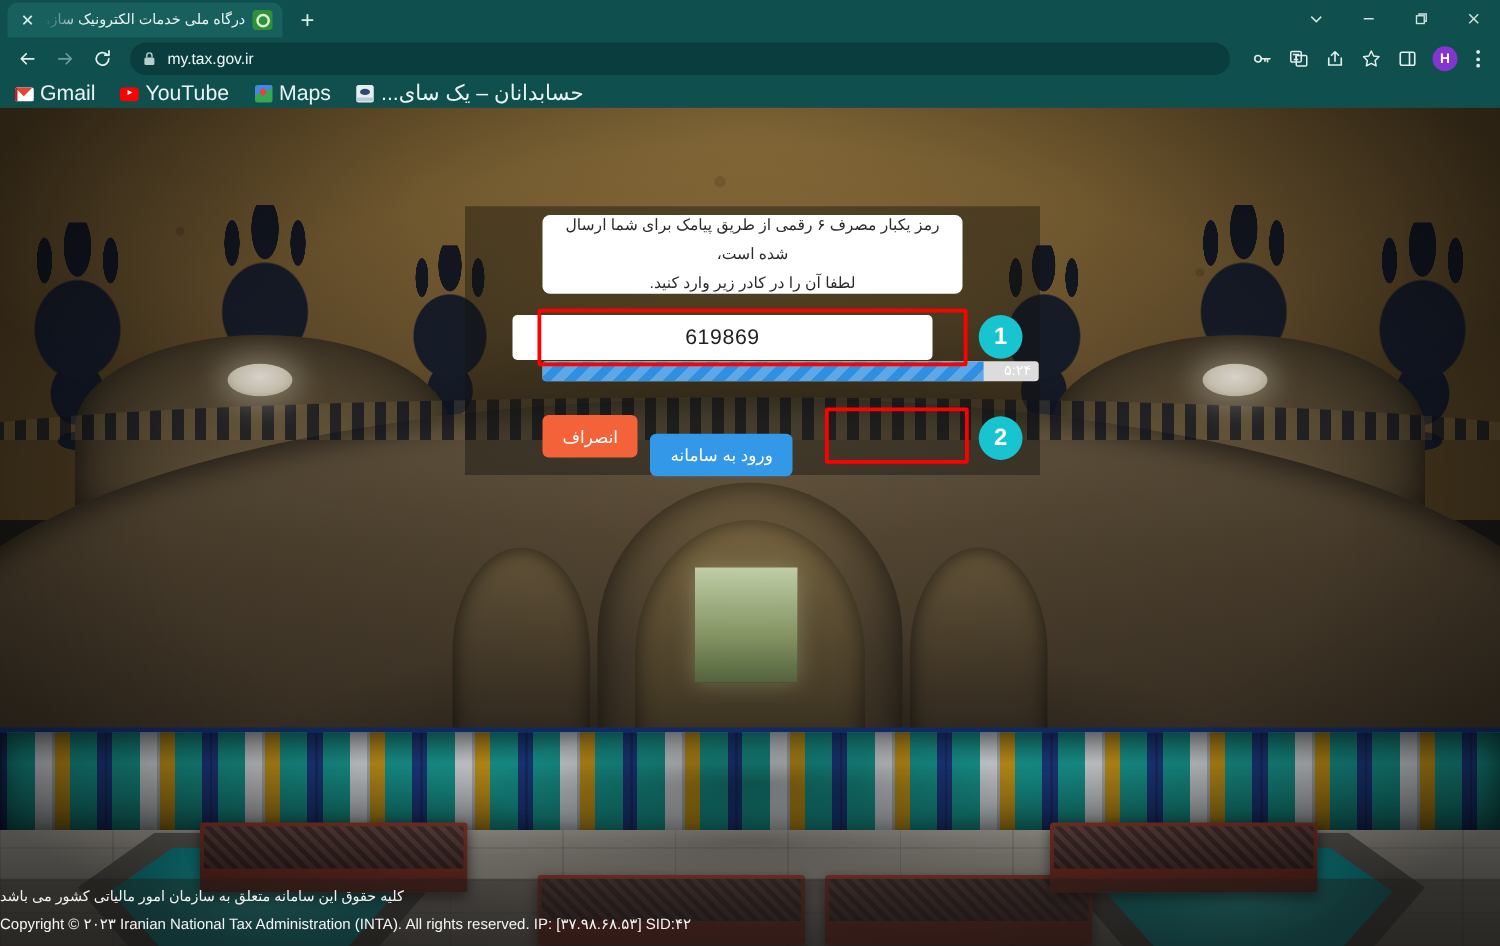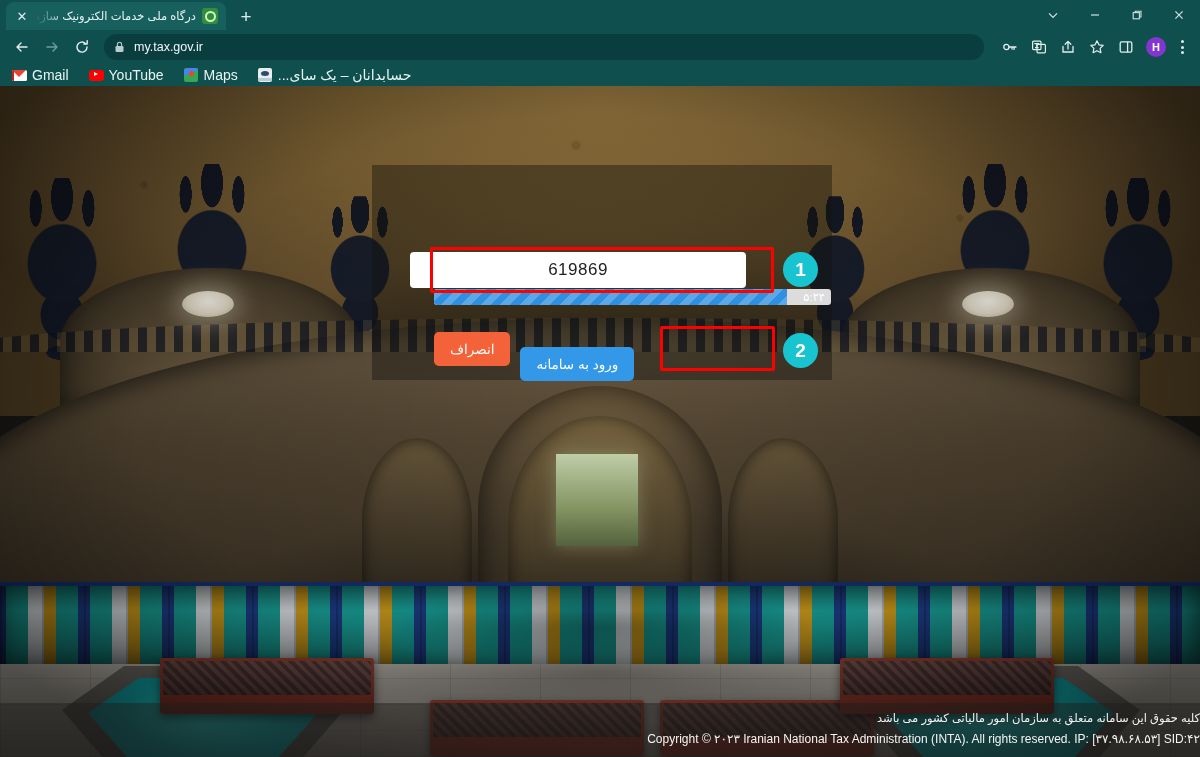--- a/index.html
+++ b/index.html
@@ -122,21 +122,21 @@
     display: flex; flex-direction: column; align-items: center;
     justify-content: center; gap: 2.5px; }
   .kebab i { width: 3px; height: 3px; border-radius: 50%; background: #dfeceb; display:block; }
 
   
   .bookmarks {
     height: 22px; display: flex; align-items: center;
     padding: 0 10px; gap: 16px;
   }
   .bm { display: flex; align-items: center; gap: 5px; height: 20px; padding: 0 2px; }
-  .bm-label { font-size: 14px; color: #e8f4f3; white-space: nowrap; }
+  .bm-label { font-size: 17px; color: #e8f4f3; white-space: nowrap; }
   .bm-label.rtl { direction: rtl; }
   .bm-ico { width: 15px; height: 15px; flex: 0 0 15px; display:flex; align-items:center; justify-content:center;}
   .ico-gmail { width:15px;height:11px;background:#fff;border-radius:1.5px;position:relative;overflow:hidden; }
   .ico-gmail::before{content:"";position:absolute;left:0;top:0;width:0;height:0;
     border-left:7.5px solid transparent;border-right:7.5px solid transparent;border-top:7px solid #ea4335;}
   .ico-gmail::after{content:"";position:absolute;left:0;top:0;bottom:0;width:2px;background:#c5221f;}
   .ico-yt { width:15px;height:11px;background:#ff0000;border-radius:3px;position:relative; }
   .ico-yt::after{content:"";position:absolute;left:5.5px;top:2.7px;width:0;height:0;
     border-top:2.8px solid transparent;border-bottom:2.8px solid transparent;border-left:4.6px solid #fff;}
   .ico-maps { width:14px;height:14px;position:relative;border-radius:2px;overflow:hidden;background:#34a853; }
@@ -430,21 +430,21 @@
     display: flex; align-items: center; justify-content: center;
     z-index: 21;
   }
   .anno-num.n1 { left: 783px; top: 166px; }
   .anno-num.n2 { left: 783px; top: 247px; }
 
   
   .site-footer {
     position: absolute; left: 0; bottom: 0;
     width: 1200px; padding: 6px 0 8px;
-    text-align: right;
+    text-align: left;
     background: rgba(30,28,26,.45);
     z-index: 15;
   }
   .footer-fa {
     direction: rtl; font-size: 11.5px; color: #f2f2f2;
     line-height: 1.7;
   }
   .footer-en {
     font-size: 12px; color: #f4f4f4; line-height: 1.7;
   }
@@ -623,20 +623,24 @@
       <div class="bench b1"></div>
       <div class="bench b2"></div>
       <div class="bench b3"></div>
       <div class="bench b4"></div>
 
       <div class="photo-grade"></div>
     </div>
 
     <div class="overlay-panel"></div>
 
+    <div class="otp-card">
+      <div class="otp-msg">رمز یکبار مصرف ۶ رقمی از طریق پیامک برای شما ارسال شده است،</div>
+      <div class="otp-msg">لطفا آن را در کادر زیر وارد کنید.</div>
+    </div>
 
     <div class="otp-input-wrap">
       <input class="otp-input" type="text" value="619869" style="">
     </div>
 
     <div class="otp-progress">
       <div class="otp-progress-fill" id="otp-fill" style="width: 89%; background-color: rgb(47, 143, 224);"></div>
       <div class="otp-timer">۵:۲۴</div>
     </div>
 

